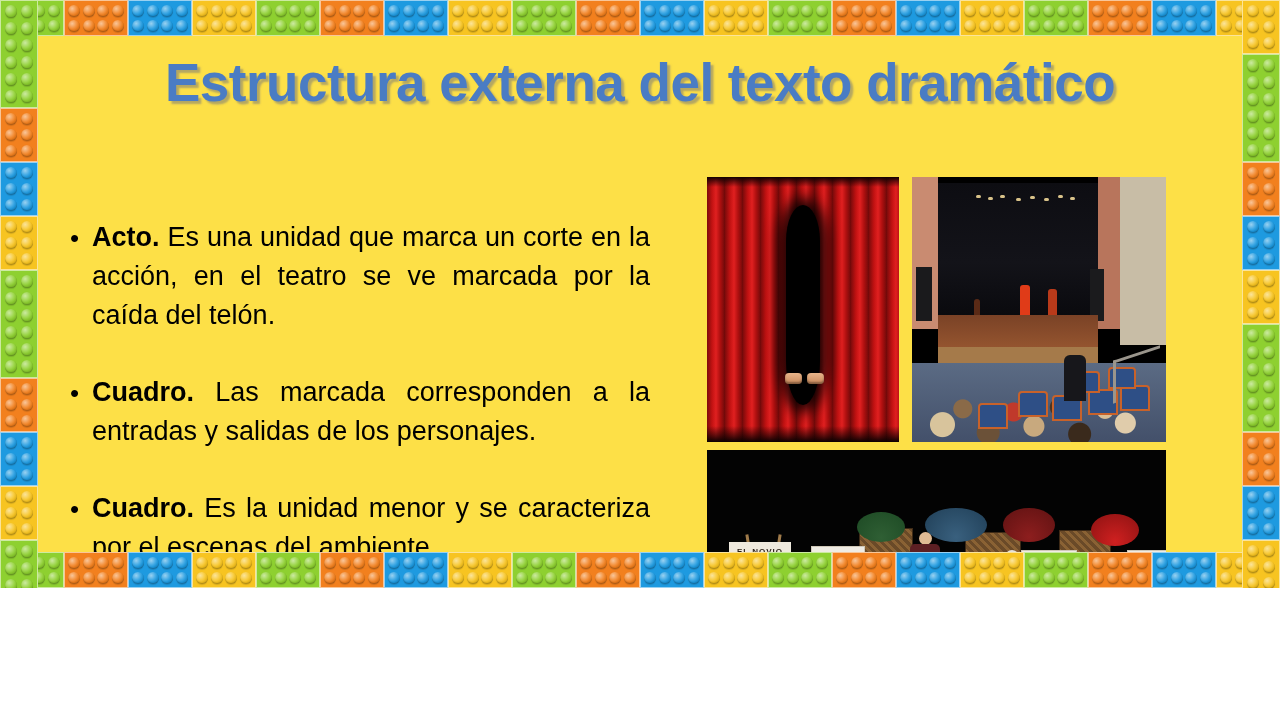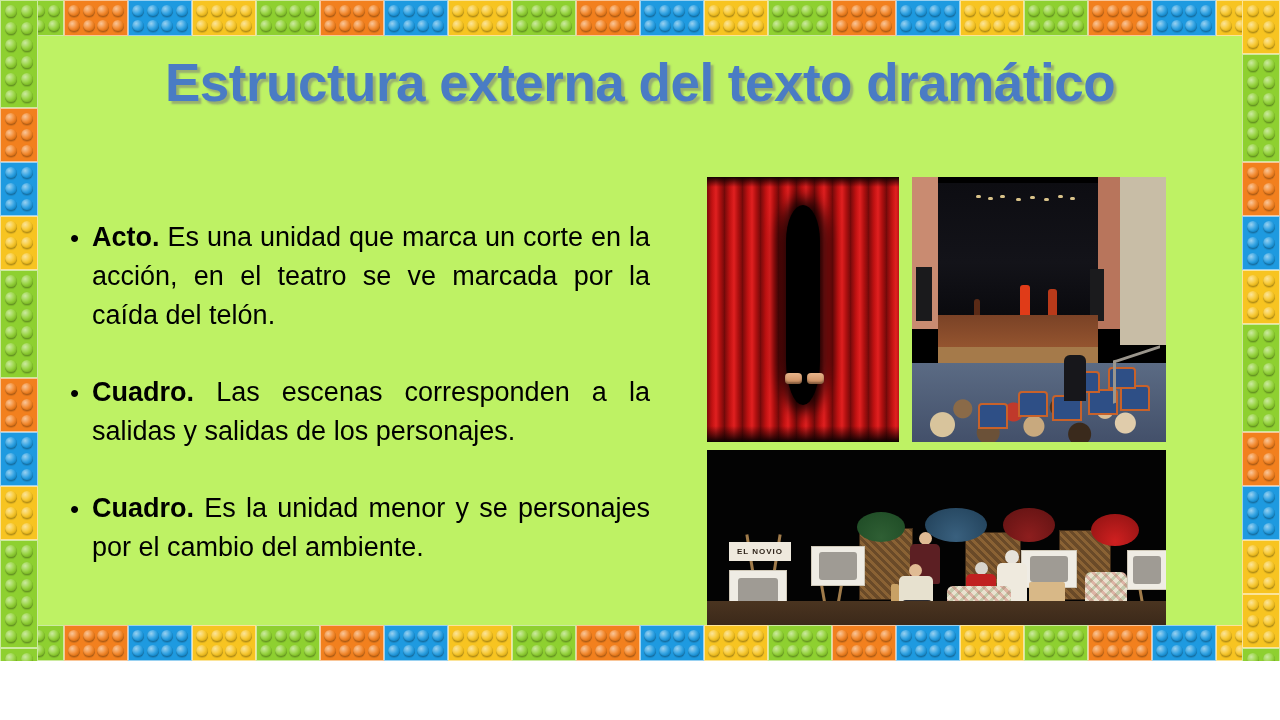--- a/index.html
+++ b/index.html
@@ -8,22 +8,22 @@
     width: 1280px;
     height: 720px;
     overflow: hidden;
     background: #ffffff;
     font-family: "Liberation Sans", sans-serif;
   }
 
   #slide {
     position: relative;
     width: 1280px;
-    height: 661px;
-    background: #bef264;
+    height: 588px;
+    background: #fde047;
     overflow: hidden;
   }
 
   
   .lego-frame {
     position: absolute;
     inset: 0;
     pointer-events: none;
   }
   .lego-strip {
@@ -273,26 +273,26 @@
 
   <div id="bullets">
 
     <div class="bullet-row">
       <div class="bullet-dot">•</div>
       <div class="bullet-body"><span class="lead">Acto.</span><span> Es una unidad que marca un corte en la acción, en el teatro se ve marcada por la caída del telón.</span></div>
     </div>
 
     <div class="bullet-row">
       <div class="bullet-dot">•</div>
-      <div class="bullet-body"><span class="lead">Cuadro.</span><span> Las escenas corresponden a la salidas y salidas de los personajes.</span></div>
+      <div class="bullet-body"><span class="lead">Cuadro.</span><span> Las marcada corresponden a la entradas y salidas de los personajes.</span></div>
     </div>
 
     <div class="bullet-row">
       <div class="bullet-dot">•</div>
-      <div class="bullet-body"><span class="lead">Cuadro.</span><span> Es la unidad menor y se personajes por el cambio del ambiente.</span></div>
+      <div class="bullet-body"><span class="lead">Cuadro.</span><span> Es la unidad menor y se caracteriza por el escenas del ambiente.</span></div>
     </div>
 
   </div>
 
   <div class="photo" id="photo-curtain">
     <div class="curtain-bg"></div>
     <div class="curtain-gap"></div>
     <div class="hand hand-left"></div>
     <div class="hand hand-right"></div>
     <div class="curtain-dark-top"></div>

